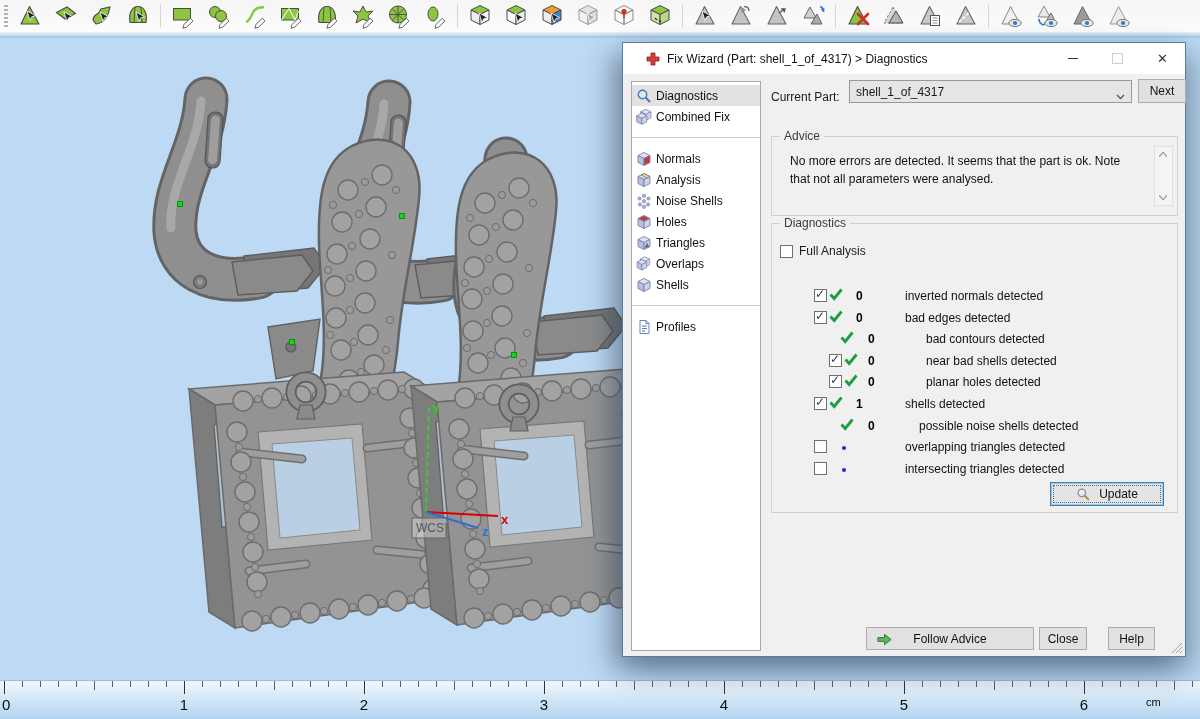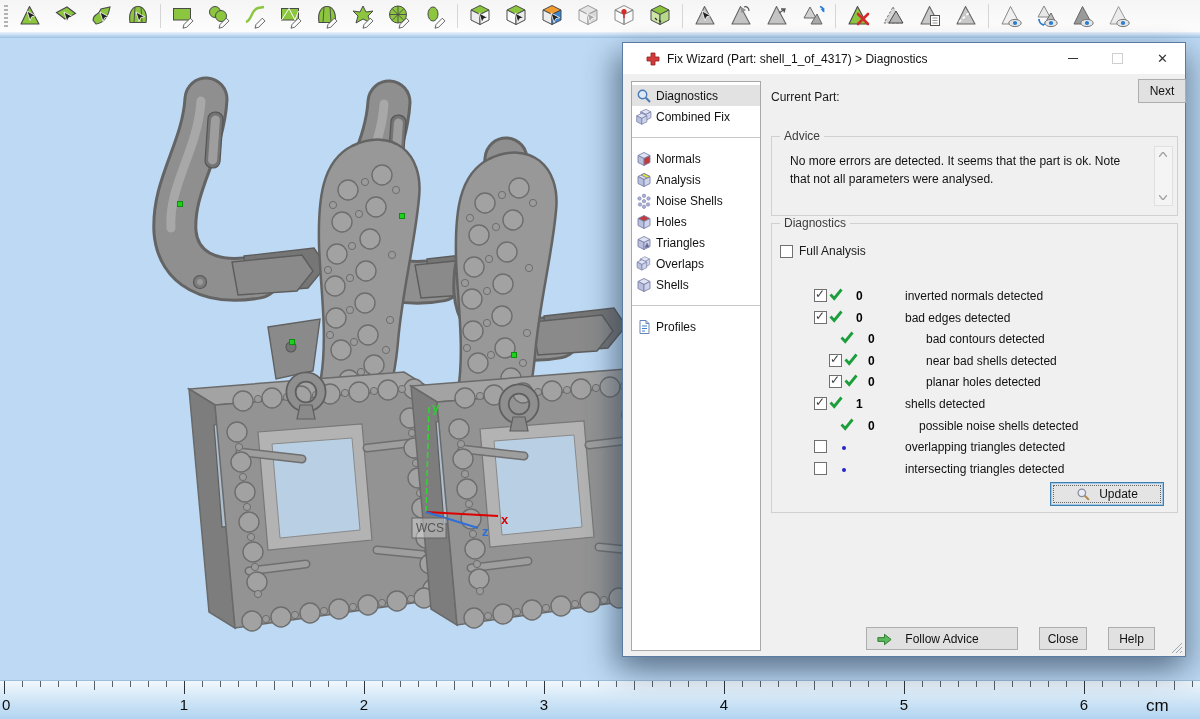--- a/index.html
+++ b/index.html
@@ -17,21 +17,21 @@
   
   .viewport{position:absolute;top:38px;left:0;width:1200px;height:642px;background:#bdd9f3;}
   .scene{position:absolute;top:0;left:0;}
   
   .ruler{position:absolute;left:0;top:680px;width:1200px;height:39px;
     background:linear-gradient(#f1f8fd,#cde4f6 55%,#b2d4f0);border-top:1px solid #9dbedb;box-sizing:border-box;}
   .tick{position:absolute;top:0;width:1px;background:#55606b;}
   .tick.major{background:#2e343b;width:1px;}
   .rnum{position:absolute;top:15px;font-size:15px;color:#0d0d0d;transform:translateX(-50%);}
   .rnum.first{transform:none;}
-  .runit{position:absolute;top:15px;font-size:17px;color:#0d0d0d;}
+  .runit{position:absolute;top:15px;font-size:11px;color:#0d0d0d;}
   
   .dialog{position:absolute;left:622px;top:42px;width:564px;height:615px;background:#f0f0f0;
     border:1px solid #5a7ba2;box-shadow:-10px 12px 26px rgba(35,55,80,.45),10px 12px 26px rgba(35,55,80,.30);
     font-size:12px;color:#1a1a1a;box-sizing:border-box;}
   .titlebar{position:absolute;top:0;left:0;right:0;height:31px;background:#ffffff;display:flex;align-items:center;padding-left:13px;}
   .app-icon{margin:0 6px 0 9px;display:flex;}
   .title-text{font-size:12px;color:#111;}
   .win-btns{position:absolute;right:0;top:0;height:31px;display:flex;}
   .win-btn{width:45px;height:31px;display:flex;align-items:center;justify-content:center;}
   .glyph-min{width:10px;height:1px;background:#333;}
@@ -68,21 +68,21 @@
   .diag-row{position:absolute;left:0;width:100%;height:21px;}
   .diag-row .wcheckbox{position:absolute;top:2px;}
   .okcheck{position:absolute;top:1px;}
   .bluedot{position:absolute;top:8px;width:4px;height:4px;border-radius:50%;background:#2525cc;}
   .diag-num{position:absolute;top:2px;font-weight:bold;color:#000;}
   .diag-label{position:absolute;top:2px;color:#111;white-space:nowrap;}
   .update-btn{position:absolute;left:278px;top:258px;width:114px;height:24px;
     border:1px solid #3c7fb1;box-shadow:0 0 0 1px #9ec7e8 inset;outline:1px dotted #666;outline-offset:-4px;
     background:#e4e4e4;display:flex;align-items:center;justify-content:center;gap:8px;}
   .footer-btn{position:absolute;top:584px;height:23px;}
-  .follow-btn{left:243px;width:152px;}
+  .follow-btn{left:243px;width:168px;}
   .follow-btn .ic{position:absolute;left:9px;top:3px;}
   .close-btn{left:416px;width:48px;}
   .help-btn{left:485px;width:47px;}
   .resize-grip{position:absolute;right:2px;bottom:2px;width:12px;height:12px;}
 </style>
 </head>
 <body>
 
 <div class="toolbar">
   <div class="grip"></div>
@@ -742,20 +742,28 @@
             <path d="M4,1.5 h6 l3,3 V14.5 H4 Z" fill="#fff" stroke="#6a84b8"></path>
             <path d="M10,1.5 v3 h3" fill="none" stroke="#6a84b8"></path>
             <path d="M6,7 h5 M6,9.5 h5 M6,12 h3" stroke="#3a7fd0" stroke-width="1"></path>
           </svg>
         </span>
         <span class="lbl">Profiles</span>
       </div>
     </div>
 
   <div class="cp-label">Current Part:</div>
+  <div class="combo">
+    <span>shell_1_of_4317</span>
+    <span class="chev">
+      <svg width="9" height="6" viewBox="0 0 9 6">
+          <path d="M1,1 l3.5,3.5 L8,1" fill="none" stroke="#555" stroke-width="1.3"></path>
+        </svg>
+    </span>
+  </div>
   <div class="btn next-btn">Next</div>
 
   <div class="groupbox advice-box">
     <span class="legend">Advice</span>
     <div class="advice-text">No more errors are detected. It seems that the part is ok. Note that not all parameters were analysed.</div>
     <div class="vscroll">
       <div class="varrow up">
         <svg width="8" height="5" viewBox="0 0 8 5">
             <path d="M0,5 L4,0 L8,5" fill="none" stroke="#a0a0a0" stroke-width="1.3"></path>
           </svg>

